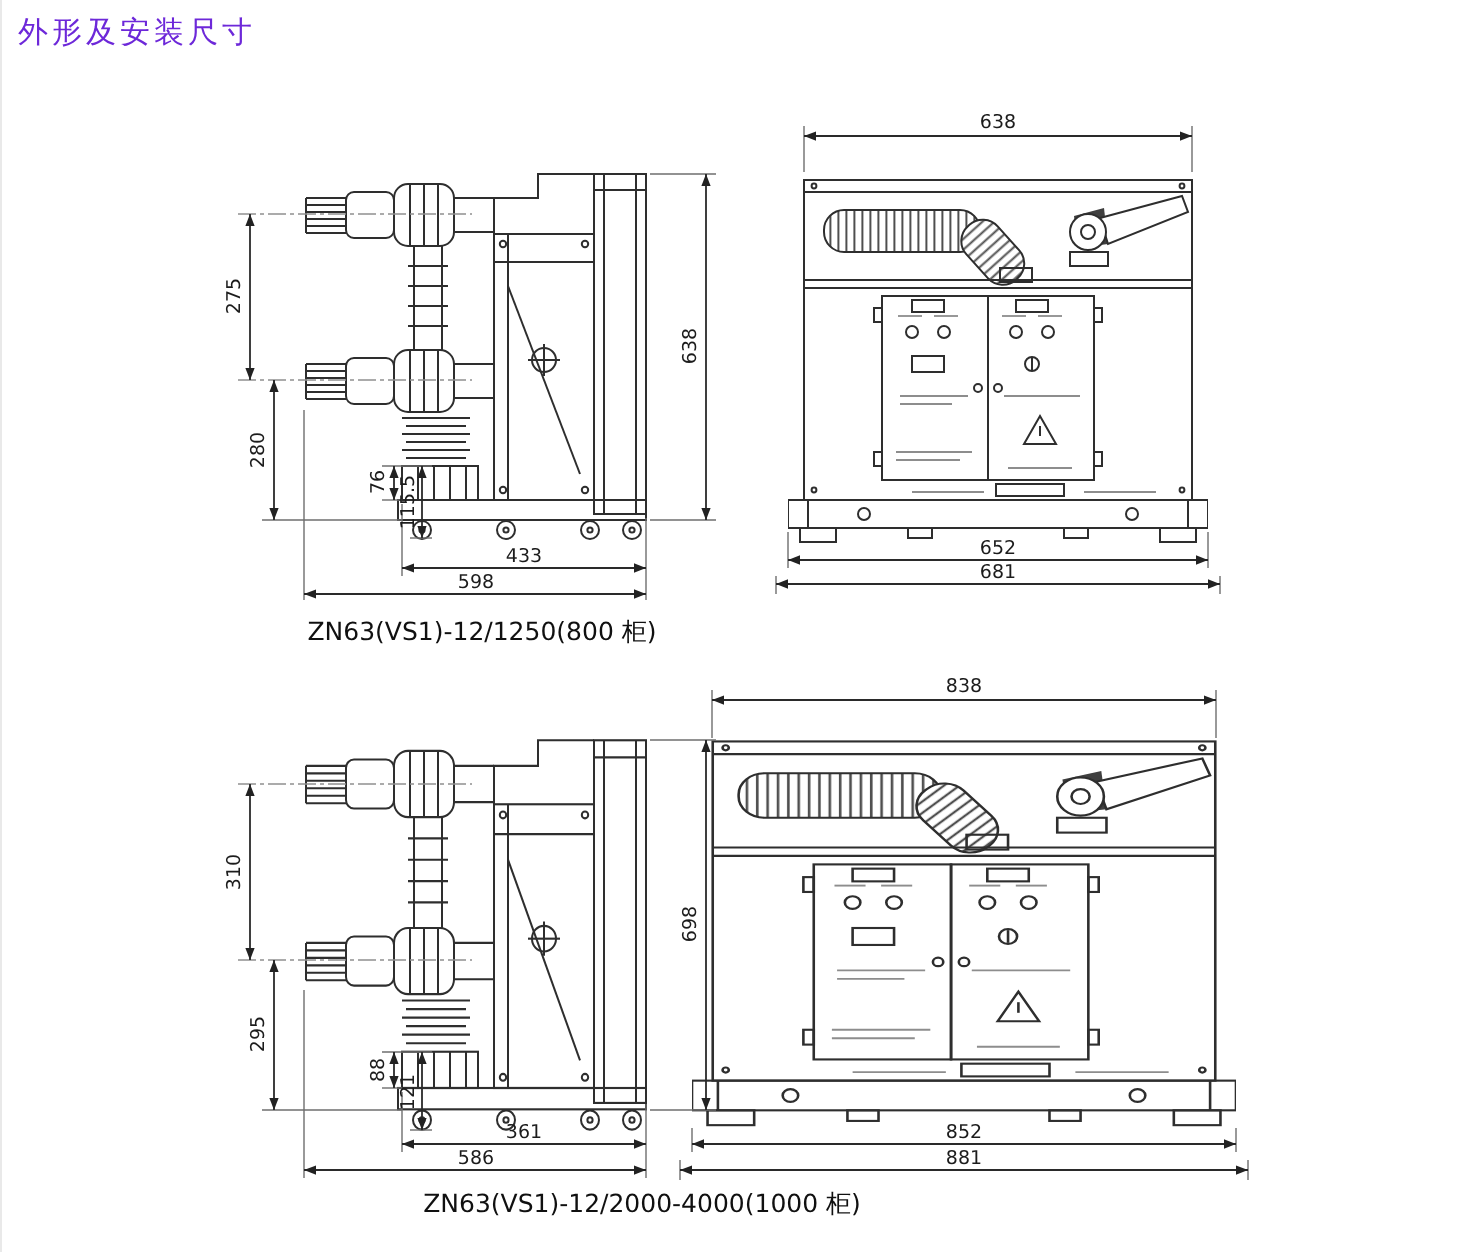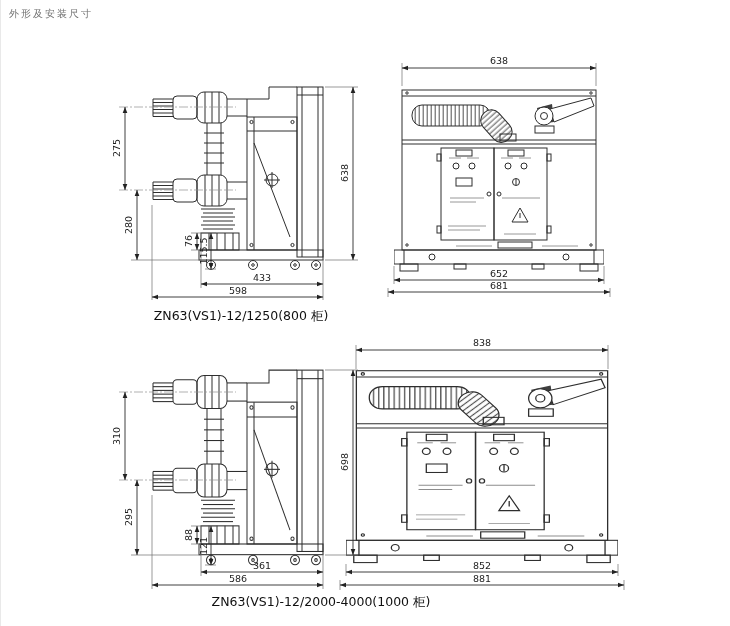--- a/index.html
+++ b/index.html
@@ -1,19 +1,19 @@
 <!DOCTYPE html>
 <html><head>
 <meta charset="utf-8">
 <style>
   *{box-sizing:border-box}
   html,body{margin:0;padding:0;background:#fff}
   .page{position:relative;width:730px;height:626px;background:#fff;overflow:hidden;
         font-family:"DejaVu Sans","Liberation Sans",sans-serif;border-left:1px solid #e9e9e9}
-  .title{position:absolute;left:8px;top:7px;font-size:10px;color:#737373;letter-spacing:2px;z-index:2}
+  .title{position:absolute;left:8px;top:7px;font-size:15px;color:#6d28d9;letter-spacing:2px;z-index:2}
   svg.canvas{position:absolute;left:0;top:0}
   .outline{fill:none;stroke:#2e2e2e;stroke-width:1}
   .dim{fill:none;stroke:#2a2a2a;stroke-width:0.9}
   .ext{stroke:#6e6e6e;stroke-width:0.7}
   .cl{stroke:#909090;stroke-width:0.7;stroke-dasharray:9 2 2 2}
   .micro line{stroke:#8d8d8d;stroke-width:0.9}
   svg text{font-family:"DejaVu Sans","Liberation Sans",sans-serif;font-size:9.5px;fill:#1c1c1c}
   text.caption{font-size:12.5px;fill:#101010}
 </style>
 </head>

